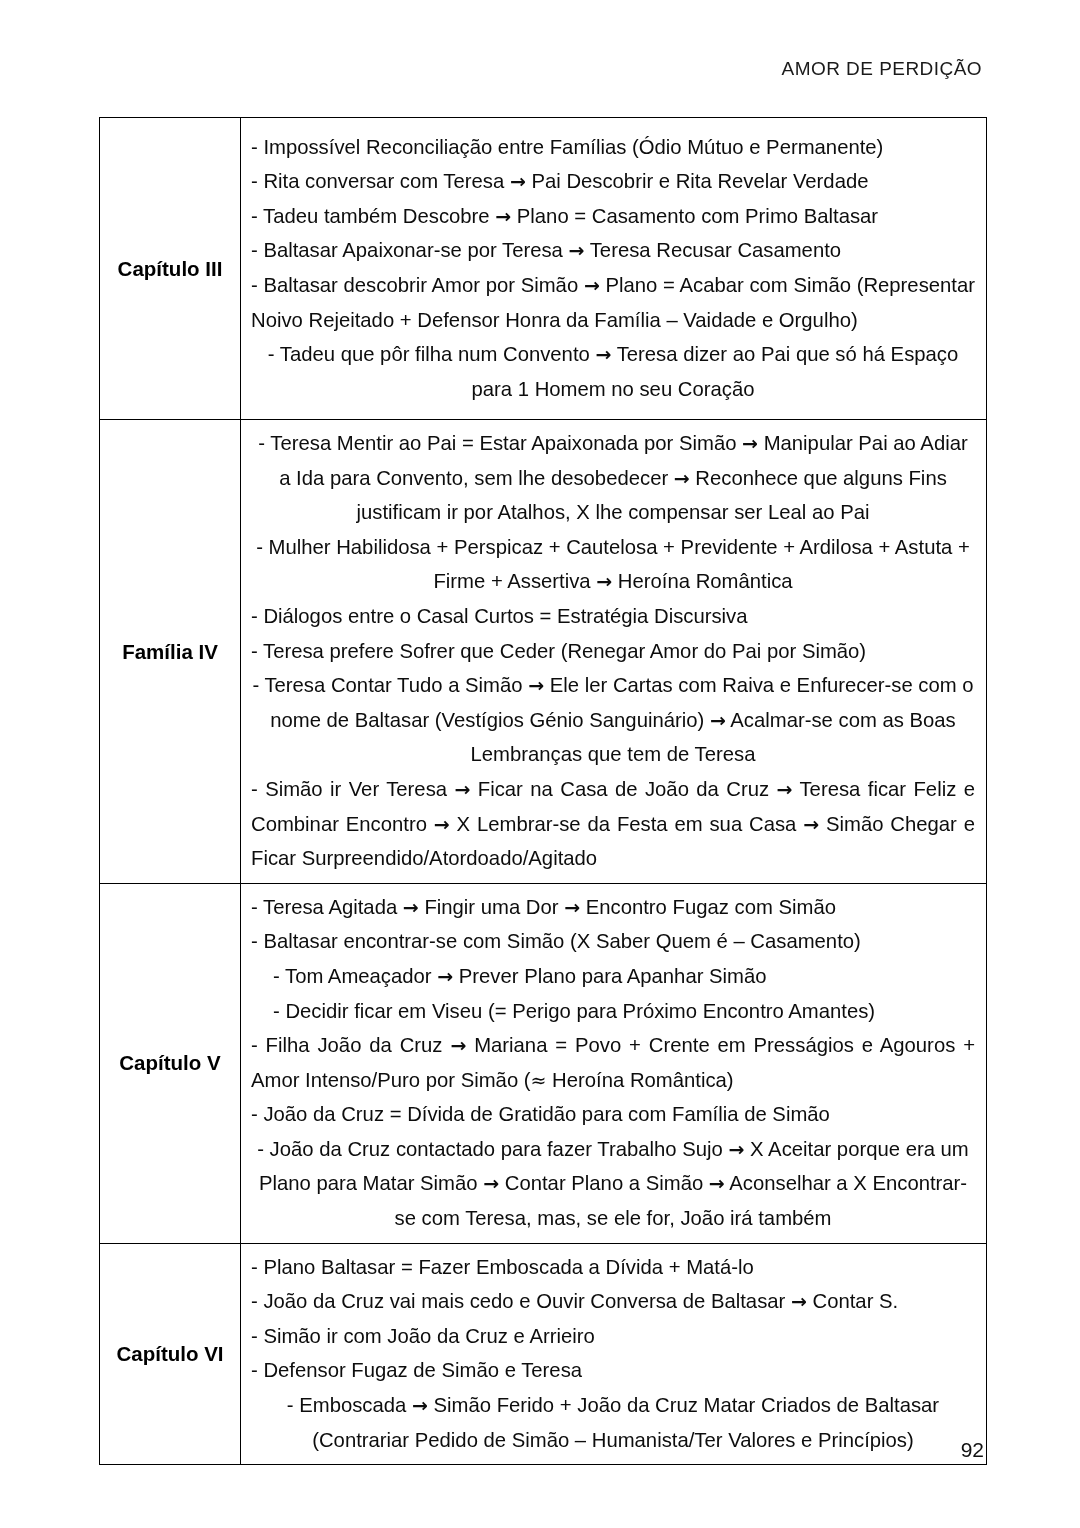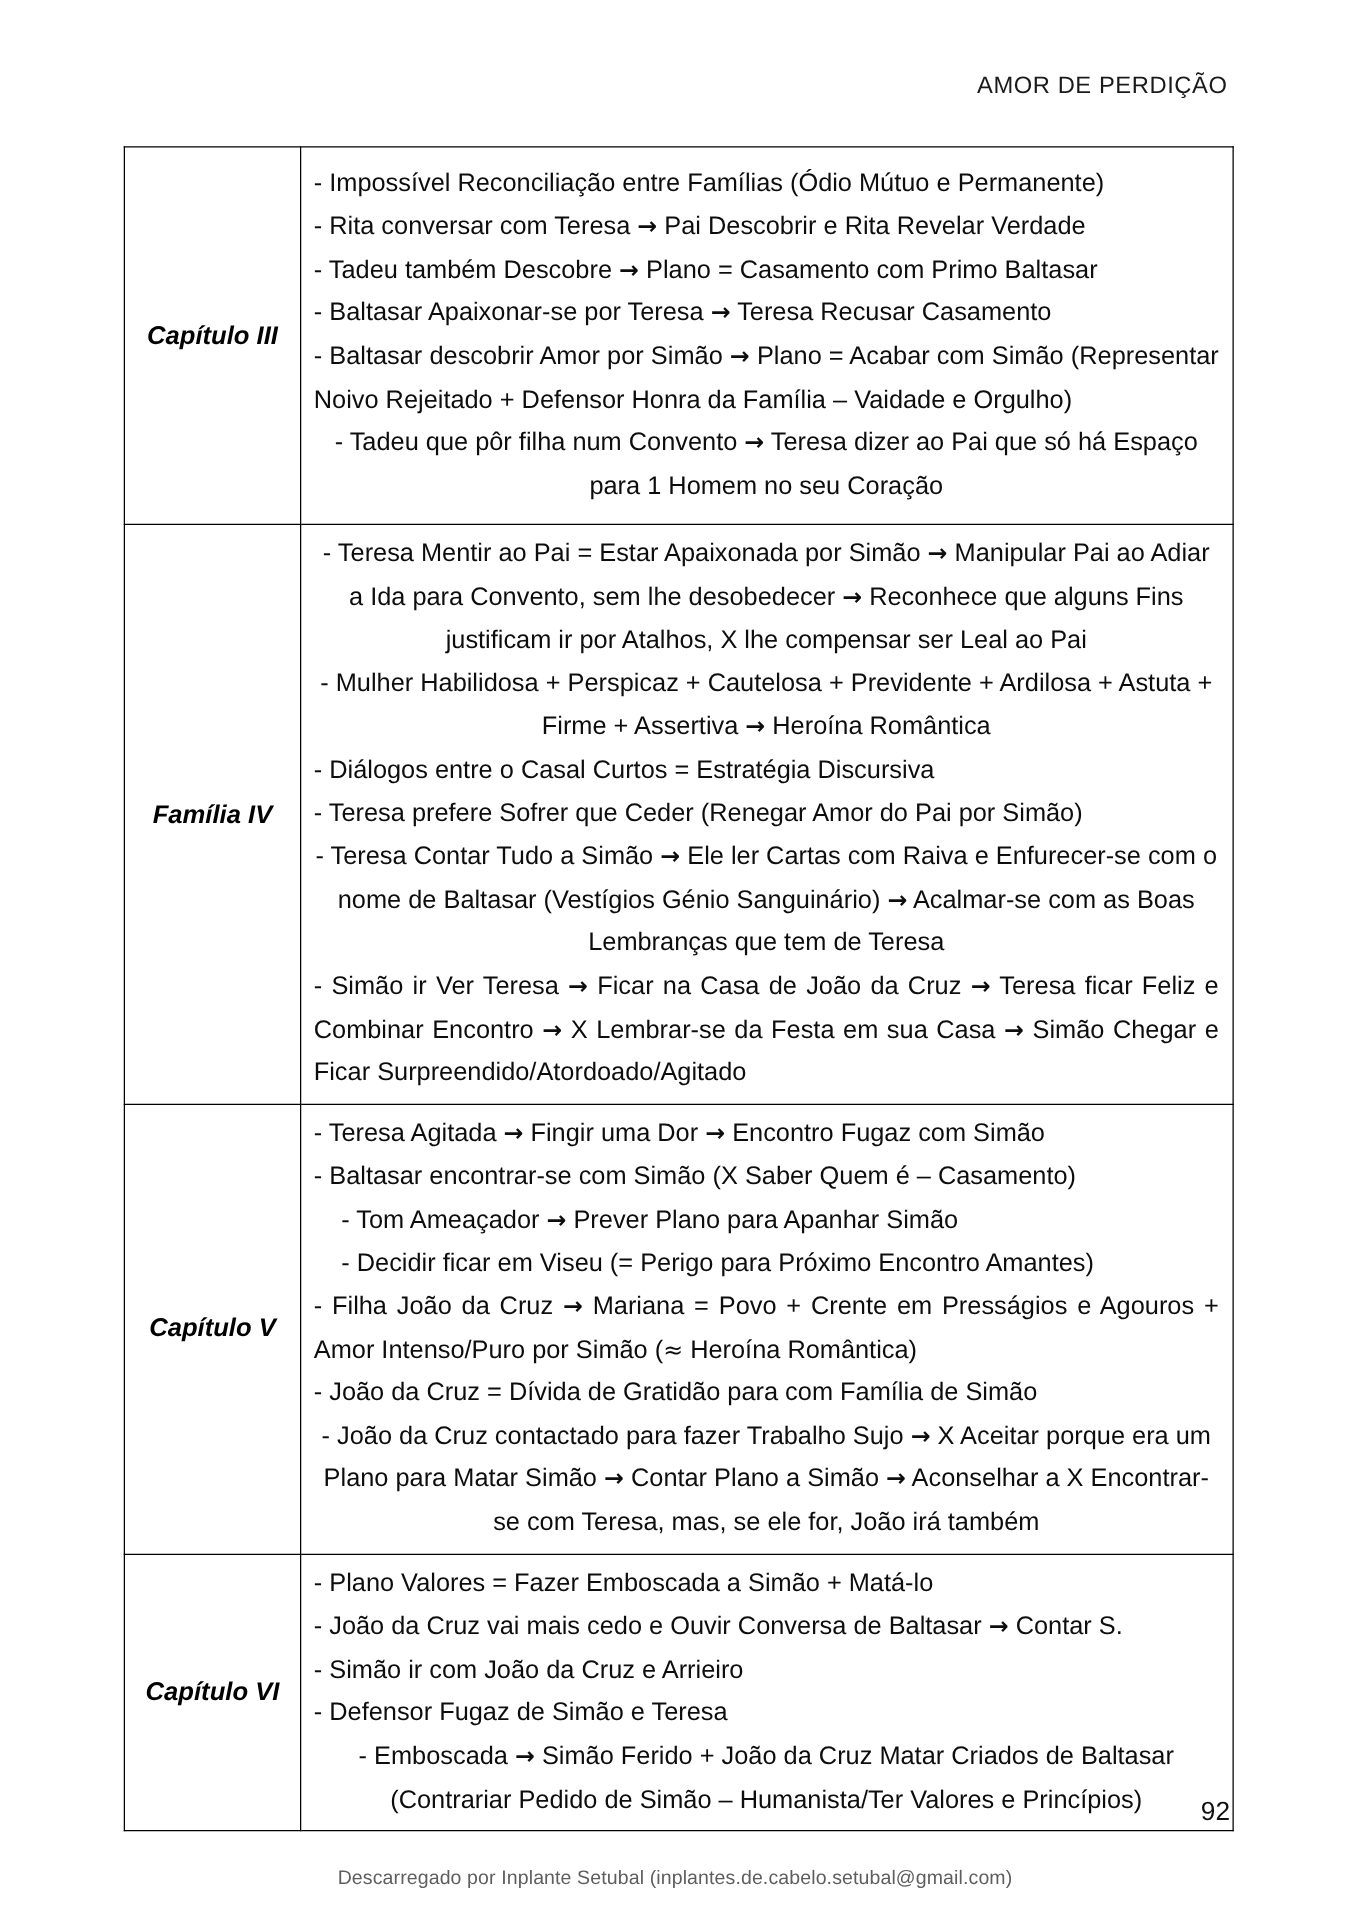--- a/index.html
+++ b/index.html
@@ -45,21 +45,20 @@
     border-collapse: collapse;
     table-layout: fixed;
   }
   .chapter-table td {
     border: 1.6px solid #000000;
     vertical-align: middle;
     padding: 0;
   }
   .col-label {
     width: 141px;
-    font-style: italic;
   }
   .col-body {
     width: 746px;
   }
 
   .chapter-name {
     font-weight: bold;
     font-size: 20.5px;
     text-align: center;
     line-height: 1.25;
@@ -178,28 +177,27 @@
           </div>
         </td>
       </tr>
 
       <tr>
         <td class="col-label">
           <div class="chapter-name">Capítulo VI</div>
         </td>
         <td class="col-body" style="height:202px">
           <div class="body-cell">
-            <div class="line">- Plano Valores = Fazer Emboscada a Simão + Matá-lo</div>
+            <div class="line">- Plano Baltasar = Fazer Emboscada a Dívida + Matá-lo</div>
             <div class="line">- João da Cruz vai mais cedo e Ouvir Conversa de Baltasar <span class="arrow">→</span> Contar S.</div>
             <div class="line">- Simão ir com João da Cruz e Arrieiro</div>
             <div class="line">- Defensor Fugaz de Simão e Teresa</div>
             <div class="line wrap">- Emboscada <span class="arrow">→</span> Simão Ferido + João da Cruz Matar Criados de Baltasar (Contrariar Pedido de Simão – Humanista/Ter Valores e Princípios)</div>
           </div>
         </td>
       </tr>
 
     </tbody>
   </table>
 
   <div class="page-number">92</div>
-  <div class="footer-credit">Descarregado por Inplante Setubal (inplantes.de.cabelo.setubal@gmail.com)</div>
 
 </div>
 
 </body></html>

